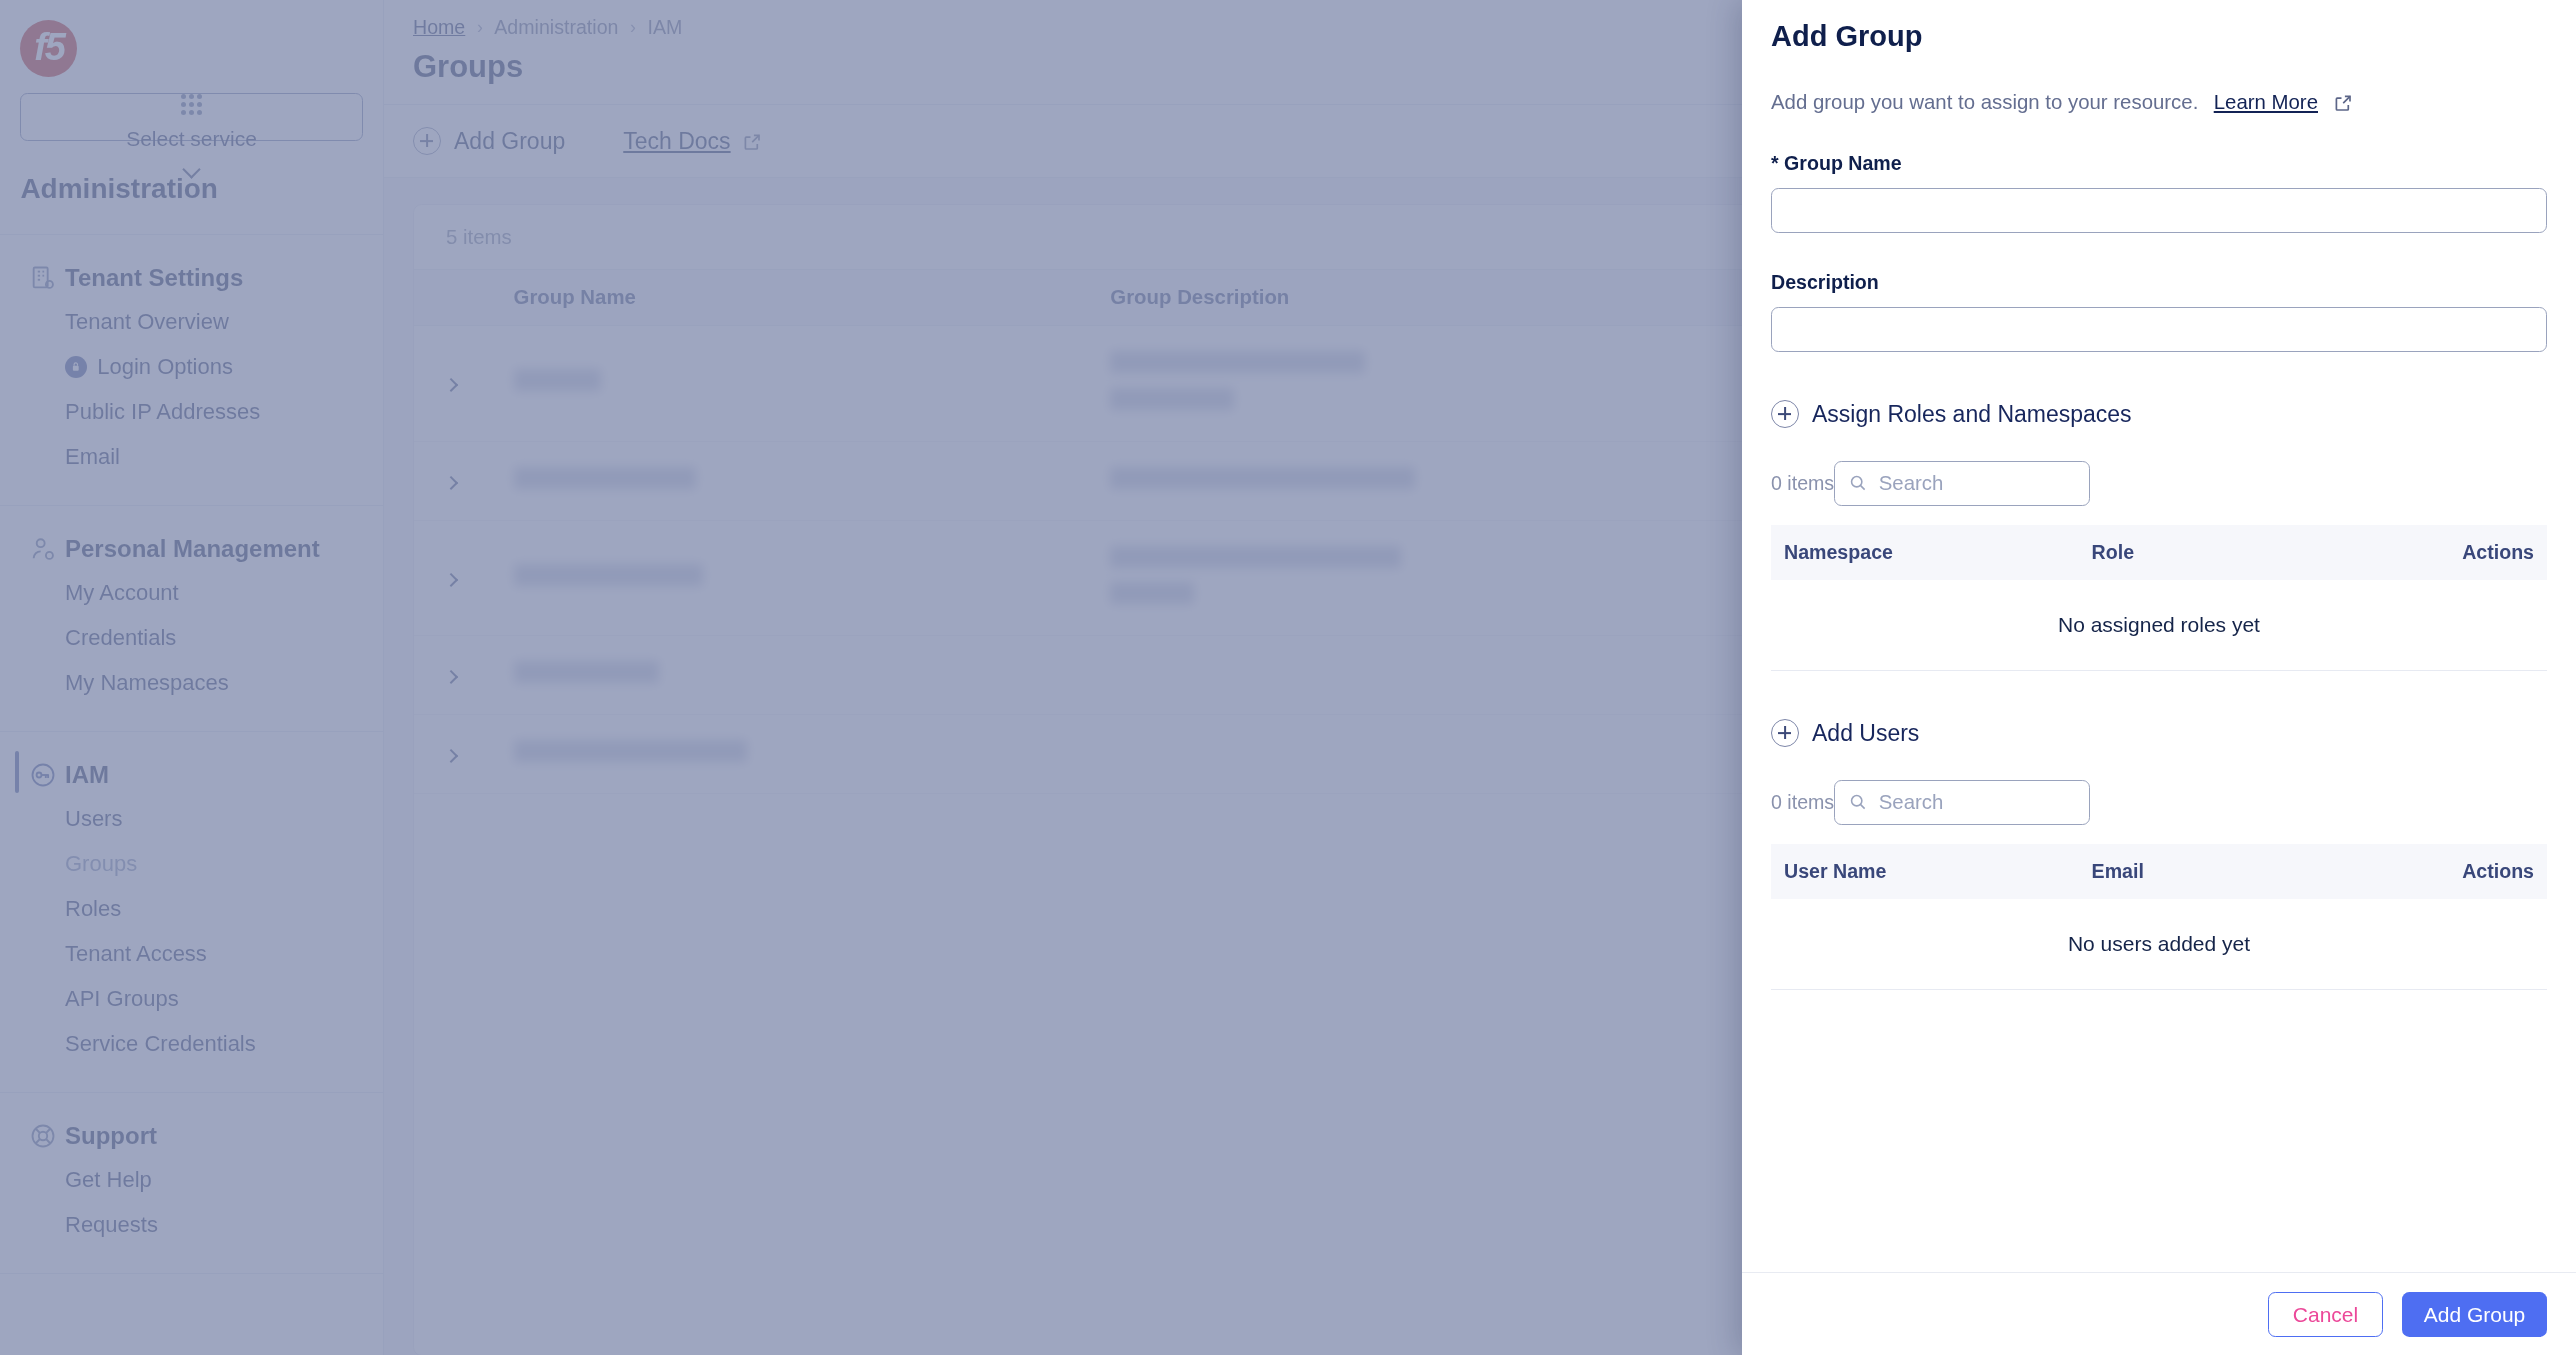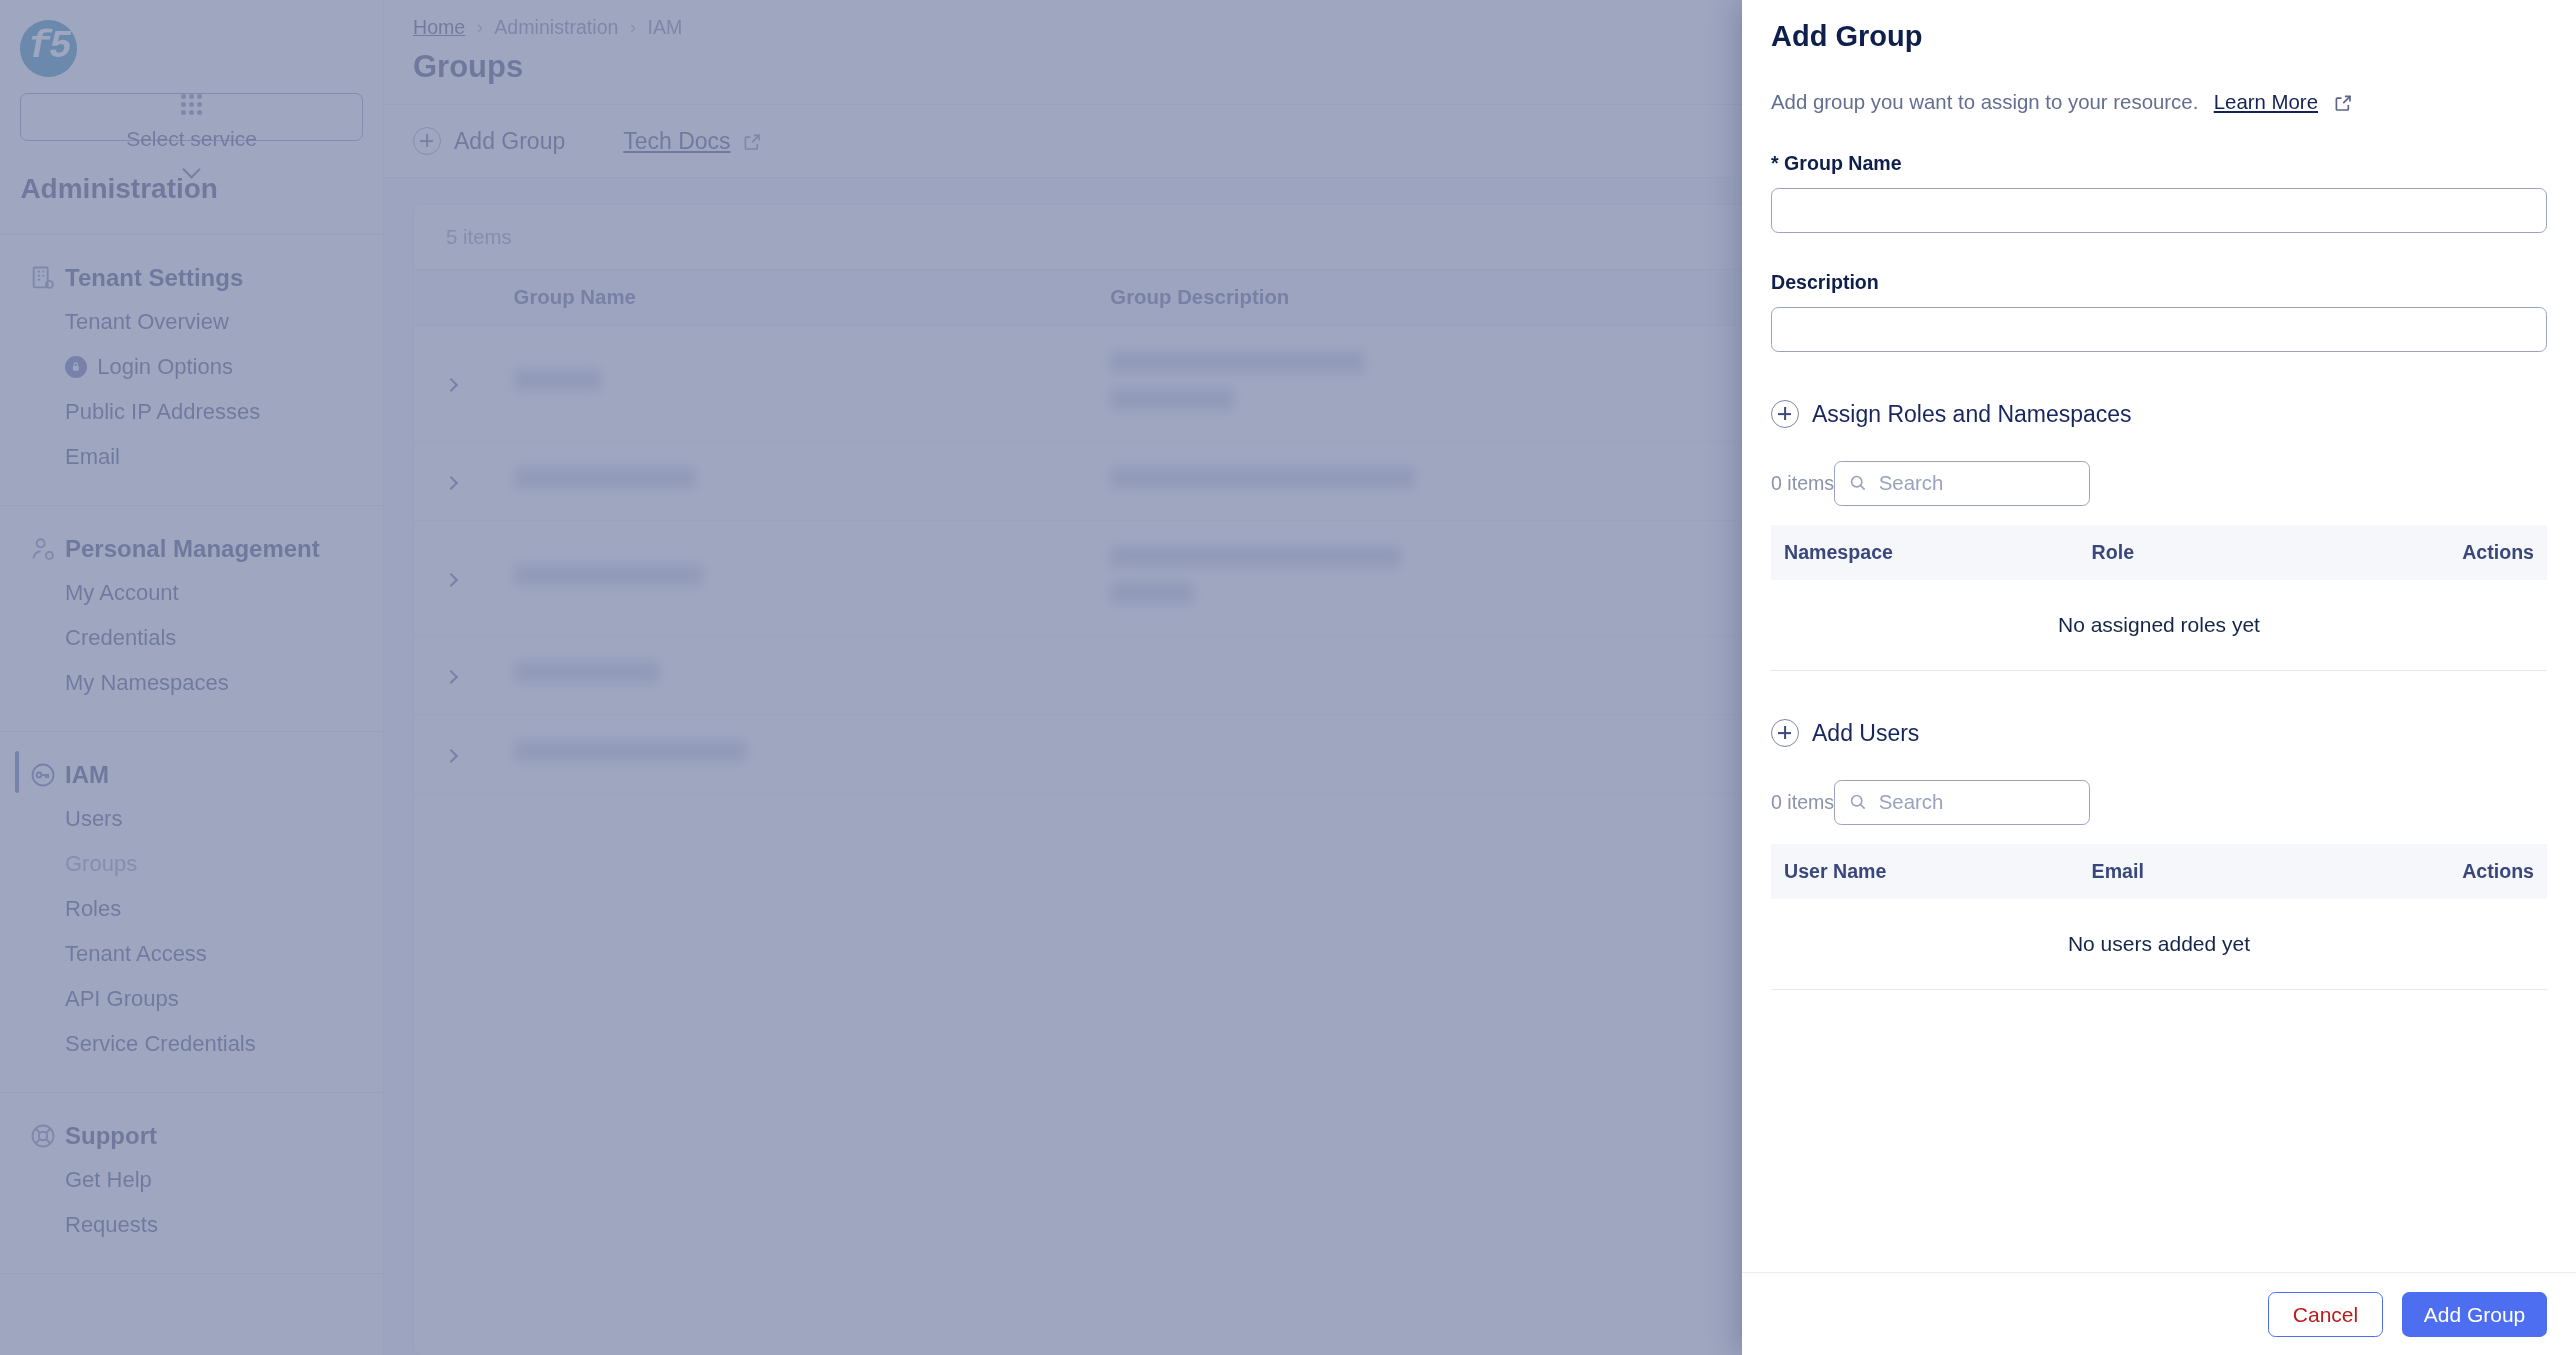--- a/index.html
+++ b/index.html
@@ -34,24 +34,24 @@
 
   .logo-area {
     padding: 17.5px 20.4px 5.8px 20.4px;
     height: 86px;
     display: flex;
     align-items: center;
   }
   .f5-logo {
     width: 57px; height: 57px;
     border-radius: 50%;
-    background: #0369a1;
+    background: #b91c1c;
     display: flex; align-items: center; justify-content: center;
     color: #ffffff;
-    font-family: Liberation Mono, monospace;
+    font-family: Liberation Sans, sans-serif;
     font-size: 38px;
     font-weight: 700;
     font-style: italic;
     letter-spacing: -2.2px;
     line-height: 1;
     padding-bottom: 2.9px;
   }
 
   .service-select {
     margin: 7.3px 20.4px 0 20.4px;
@@ -359,21 +359,21 @@
     display: flex;
     justify-content: flex-end;
     align-items: center;
     gap: 19px;
     background: #ffffff;
   }
   .btn-cancel {
     min-width: 115px; height: 45px;
     border: 1.5px solid #4e6ef2;
     background: #ffffff;
-    color: #b91c1c;
+    color: #ec4899;
     border-radius: 7.3px;
     font-size: 21px;
     font-family: "Liberation Sans", sans-serif;
     cursor: pointer;
   }
   .btn-primary {
     min-width: 145px; height: 45px;
     border: none;
     background: #4e6ef2;
     color: #ffffff;

